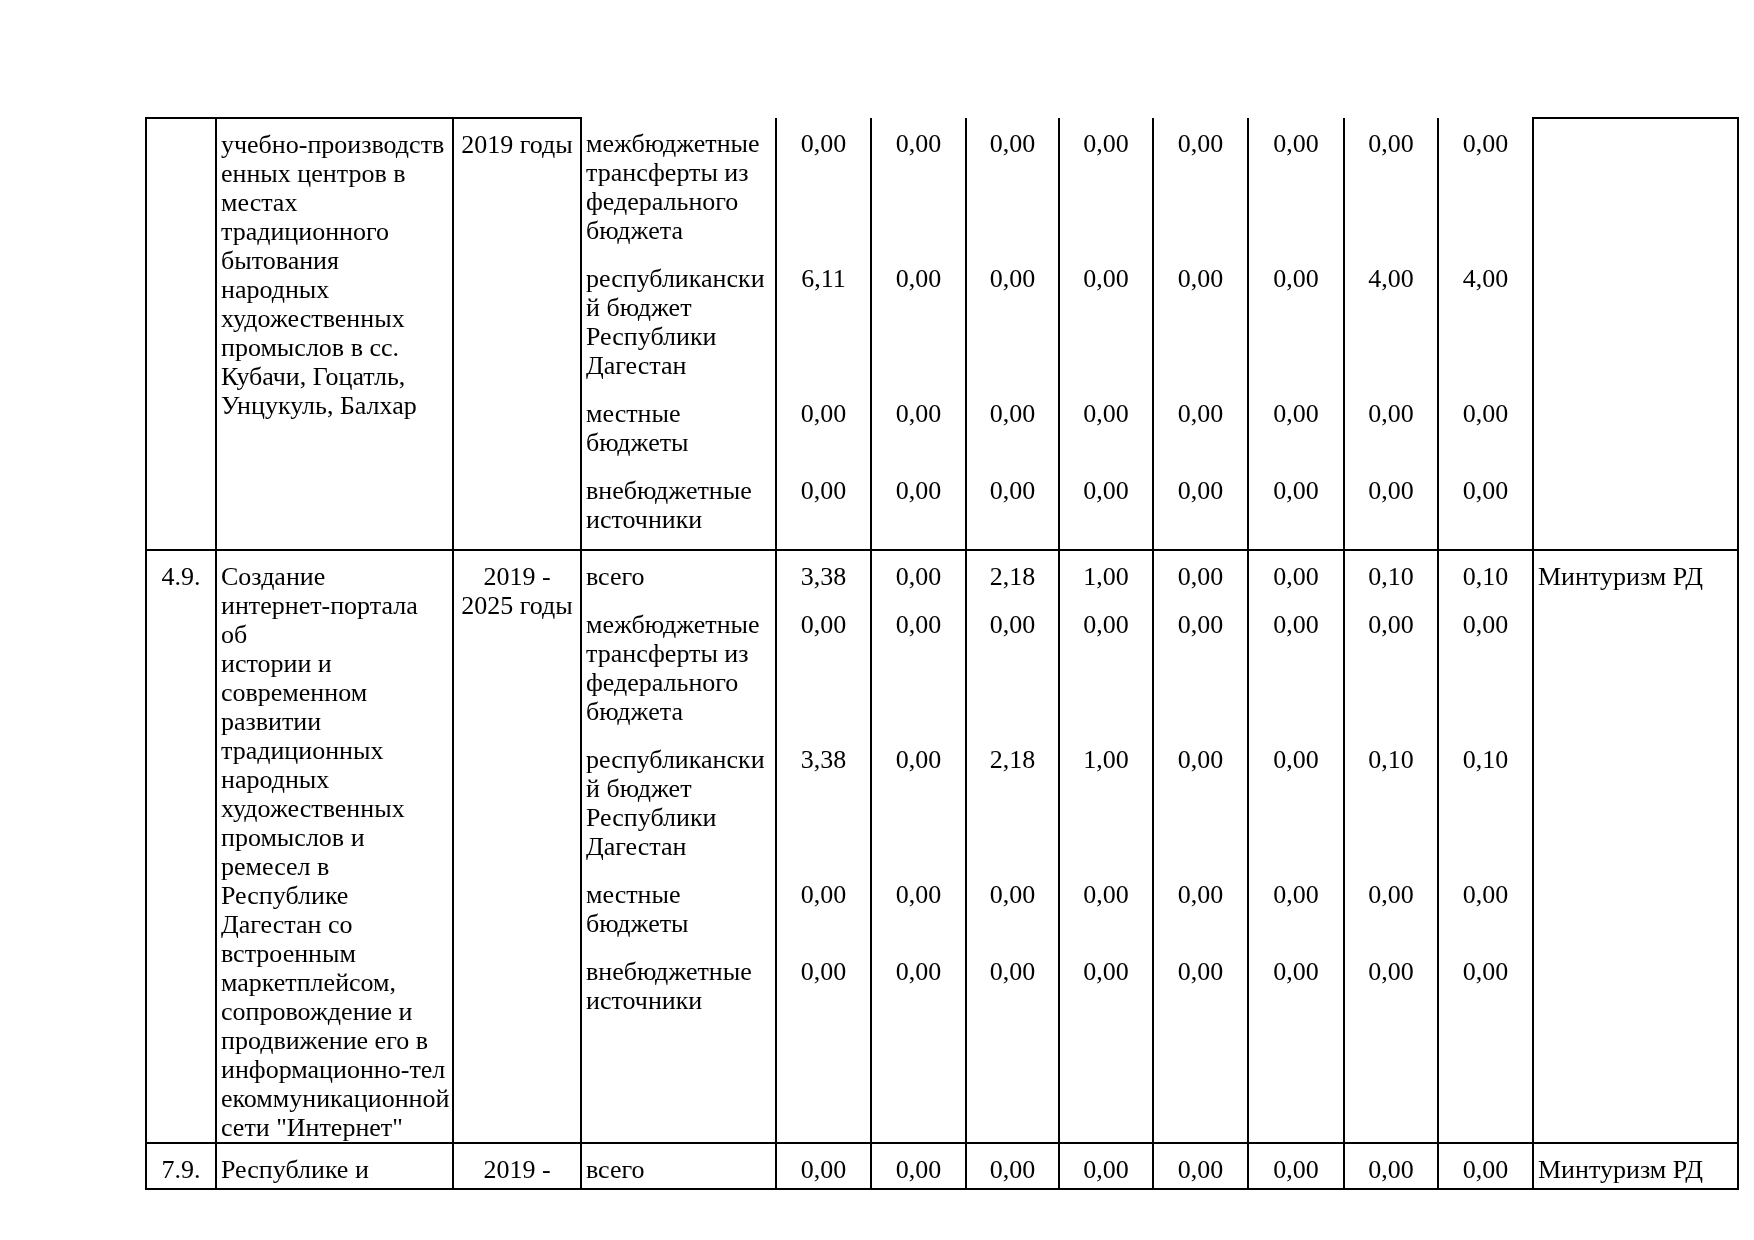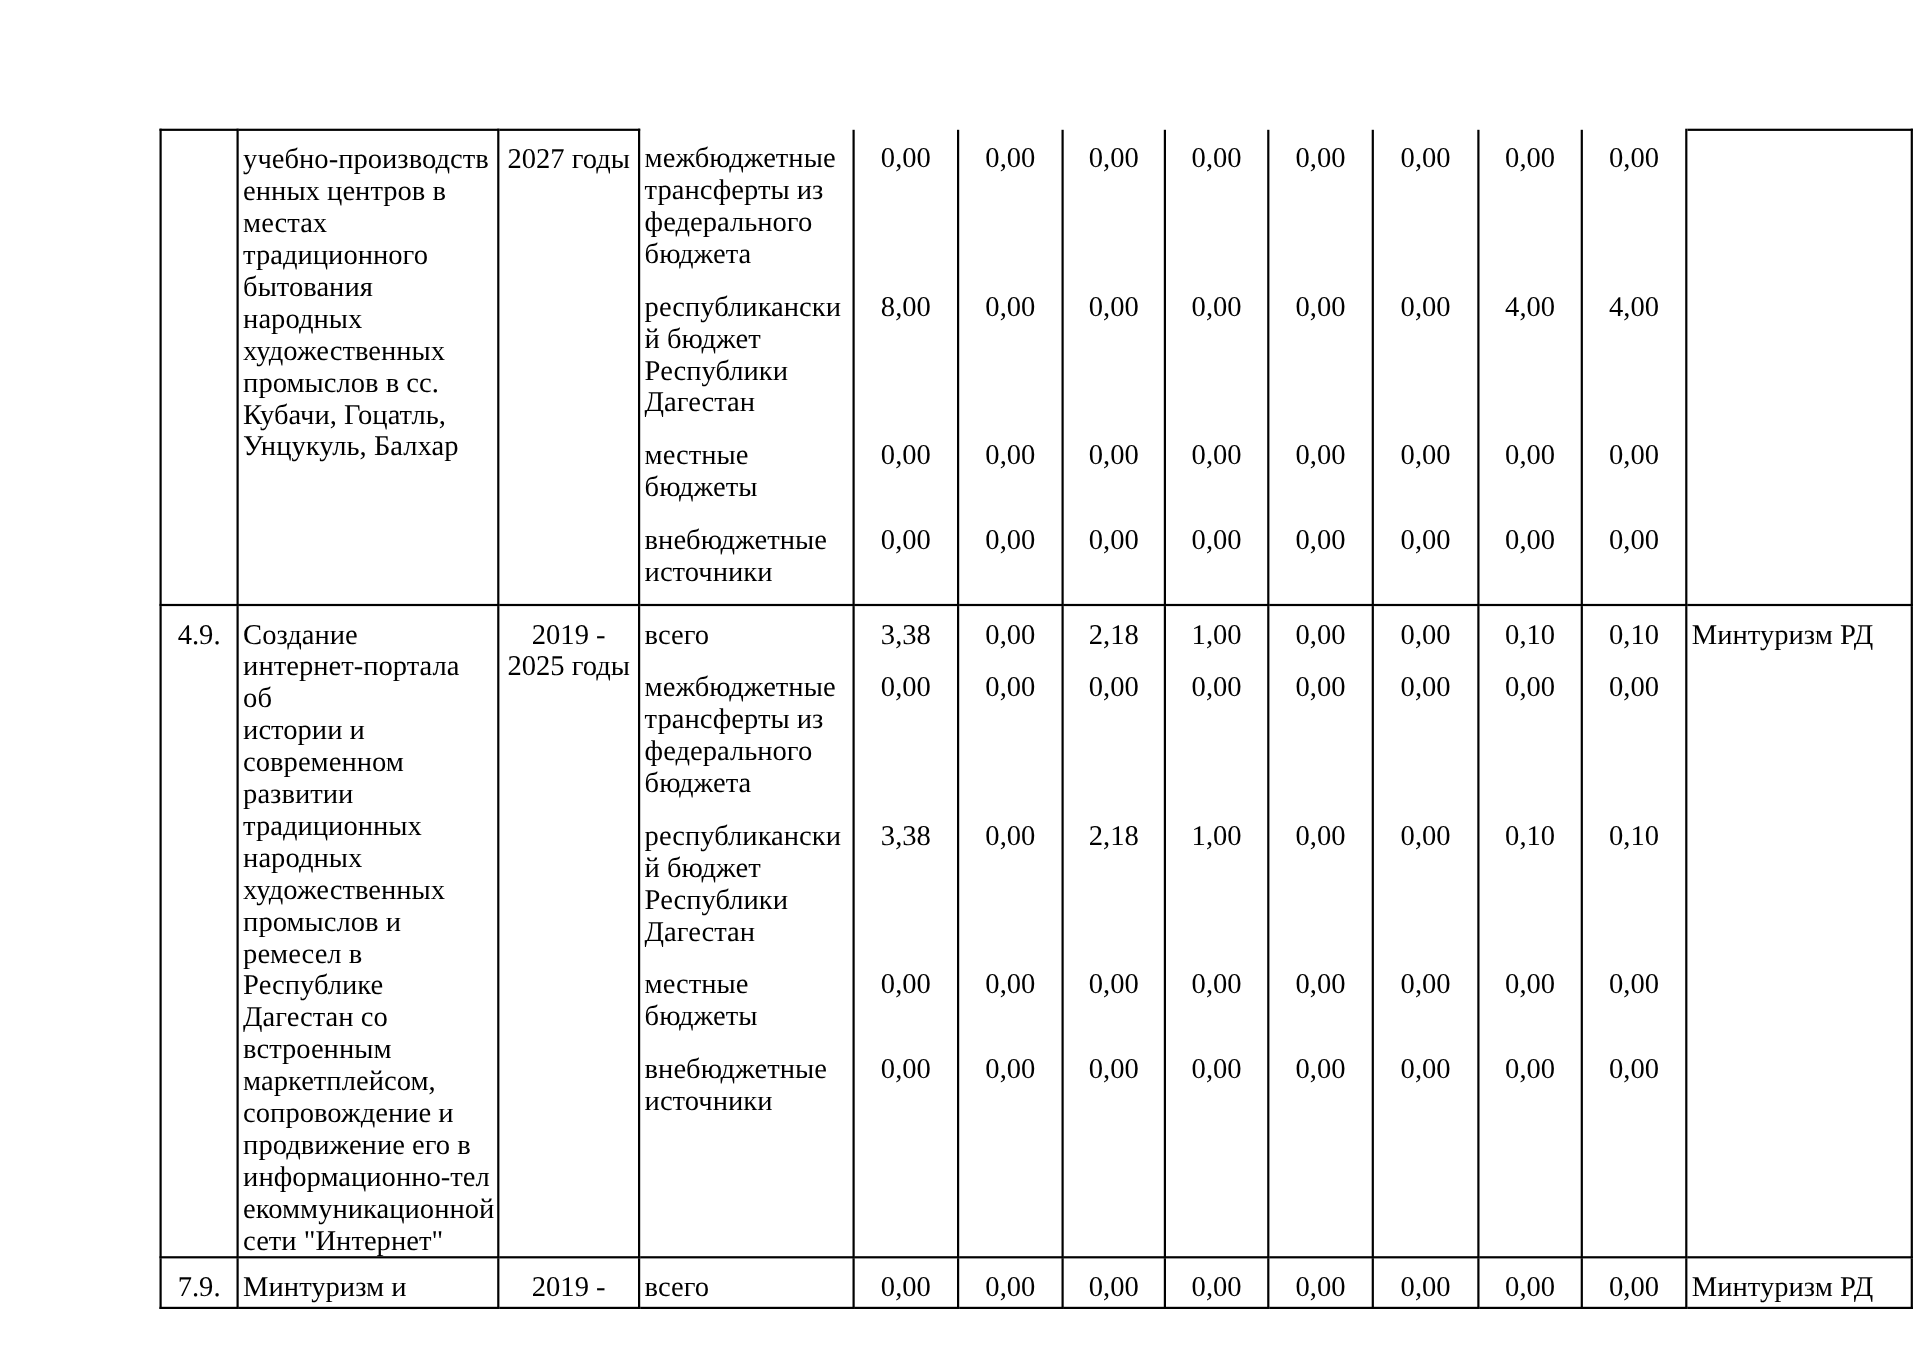--- a/index.html
+++ b/index.html
@@ -78,39 +78,39 @@
 местах
 традиционного
 бытования
 народных
 художественных
 промыслов в сс.
 Кубачи, Гоцатль,
 Унцукуль, Балхар</div>
           </td>
         <td class="c-years">
-            <div class="pre">2027 годы</div>
+            <div class="pre">2019 годы</div>
           </td>
         <td class="c-budget budget-cell">
             <div class="grp" style="height: 116px;">межбюджетные
 трансферты из
 федерального
 бюджета</div>
             <div class="grp gap" style="height: 116px;">республикански
 й бюджет
 Республики
 Дагестан</div>
             <div class="grp gap" style="height: 58px;">местные
 бюджеты</div>
             <div class="grp gap" style="height: 58px;">внебюджетные
 источники</div>
           </td>
         <td class="c-val value-cell">
             <div class="val" style="height: 116px;">0,00</div>
-            <div class="val gap" style="height: 116px;">8,00</div>
+            <div class="val gap" style="height: 116px;">6,11</div>
             <div class="val gap" style="height: 58px;">0,00</div>
             <div class="val gap" style="height: 58px;">0,00</div>
           </td>
         <td class="c-val value-cell">
             <div class="val" style="height: 116px;">0,00</div>
             <div class="val gap" style="height: 116px;">0,00</div>
             <div class="val gap" style="height: 58px;">0,00</div>
             <div class="val gap" style="height: 58px;">0,00</div>
           </td>
         <td class="c-val value-cell">
@@ -255,21 +255,21 @@
           </td>
         <td class="c-exec">
             <div class="nowrap">Минтуризм РД</div>
           </td>
       </tr>
       <tr class="row-c">
         <td class="c-num">
             <div class="pre">7.9.</div>
           </td>
         <td class="c-desc">
-            <div class="pre">Минтуризм и</div>
+            <div class="pre">Республике и</div>
           </td>
         <td class="c-years">
             <div class="pre">2019 -</div>
           </td>
         <td class="c-budget budget-cell">
             <div class="grp" style="height: 29px;">всего</div>
           </td>
         <td class="c-val value-cell">
             <div class="val" style="height: 29px;">0,00</div>
           </td>

